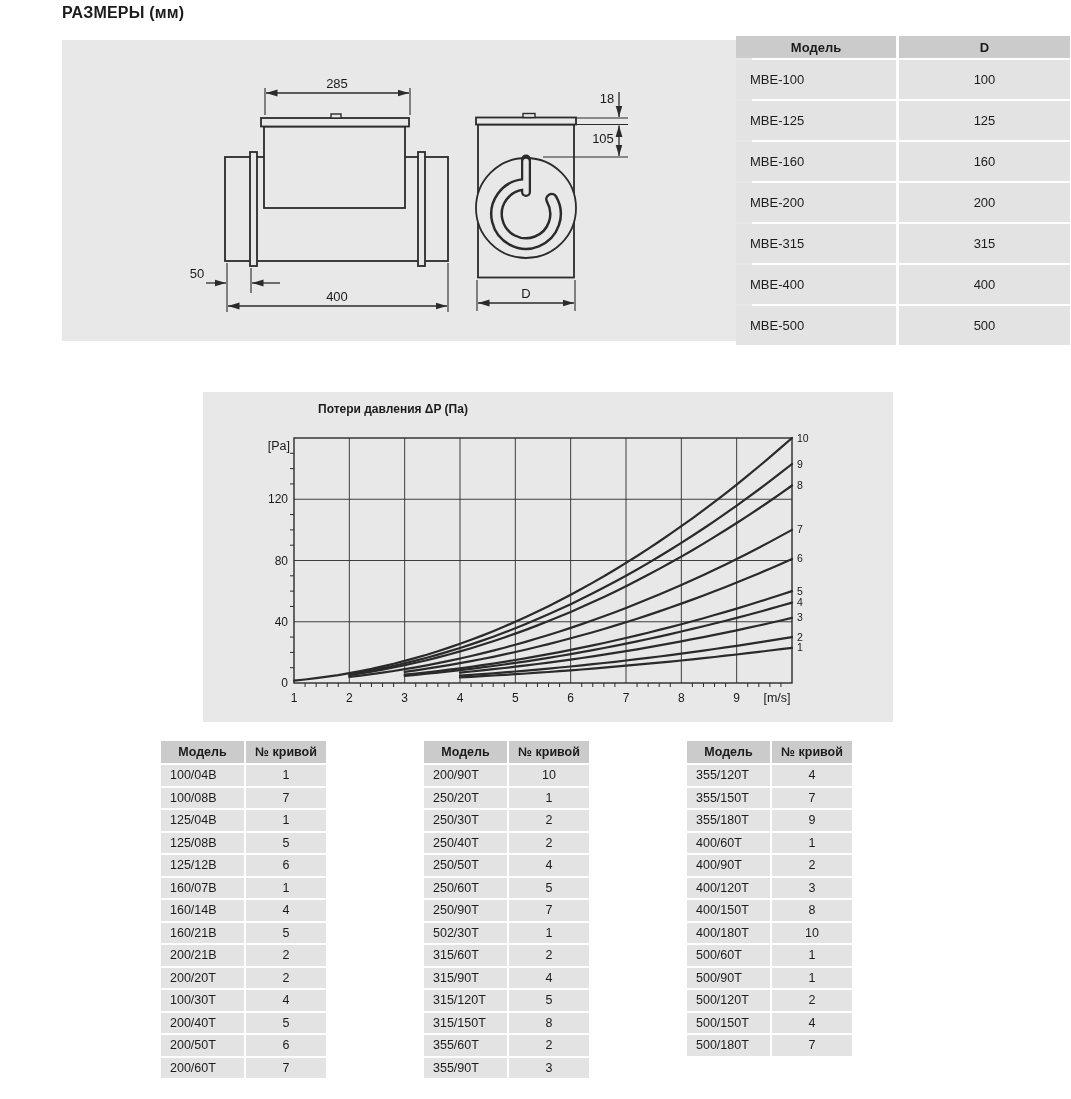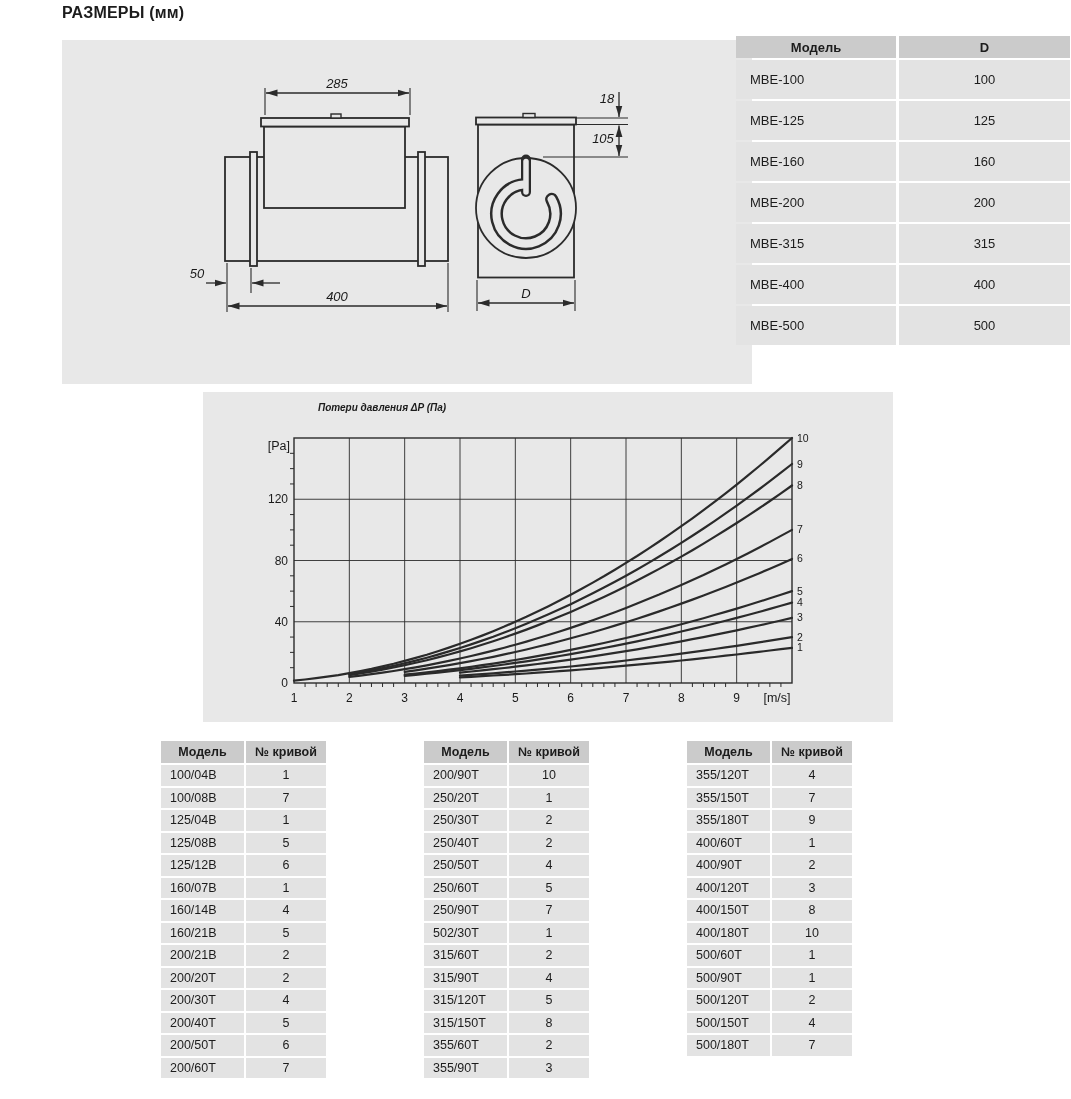--- a/index.html
+++ b/index.html
@@ -1,23 +1,23 @@
 <!DOCTYPE html>
 <html><head>
 <meta charset="utf-8">
 <style>
   html,body{margin:0;padding:0;background:#ffffff;}
   body{width:1071px;height:1099px;position:relative;overflow:hidden;
        font-family:"Liberation Sans","DejaVu Sans",sans-serif;color:#1c1c1c;}
   .abs{position:absolute;margin-left:48px;}
   .page-title{left:14px;top:4px;font-size:16px;font-weight:bold;letter-spacing:.2px;}
   .panel{background:#e8e8e8;}
-  #panel-drawing{left:14px;top:40px;width:690px;height:344px;font-style:italic;}
+  #panel-drawing{left:14px;top:40px;width:690px;height:301px;}
   #panel-chart{left:155px;top:392px;width:690px;height:330px;}
-  .chart-title{left:67px;top:10px;font-size:10px;font-weight:bold;font-style:italic;}
+  .chart-title{left:67px;top:10px;font-size:12px;font-weight:bold;}
   svg{display:block;}
   
   .tbl{position:absolute;}
   .trow{display:flex;margin-bottom:2px;padding-left:8px;}
   .cell{background:#e3e3e3;display:flex;align-items:center;box-sizing:border-box;}
   .cell.hdr{background:#cbcbcb;font-weight:bold;justify-content:center;}
   .cell.center{justify-content:center;}
   .tbl-wide .trow{gap:3px;}
   .tbl-wide .cell{height:39px;font-size:13px;}
   .tbl-wide .c1{width:160px;padding-left:14px;}
@@ -275,21 +275,21 @@
     </div>
     <div class="trow">
       <div class="cell c1">200/21В</div>
       <div class="cell c2 center">2</div>
     </div>
     <div class="trow">
       <div class="cell c1">200/20Т</div>
       <div class="cell c2 center">2</div>
     </div>
     <div class="trow">
-      <div class="cell c1">200/30Т</div>
+      <div class="cell c1">100/30Т</div>
       <div class="cell c2 center">4</div>
     </div>
     <div class="trow">
       <div class="cell c1">200/40Т</div>
       <div class="cell c2 center">5</div>
     </div>
     <div class="trow">
       <div class="cell c1">200/50Т</div>
       <div class="cell c2 center">6</div>
     </div>

